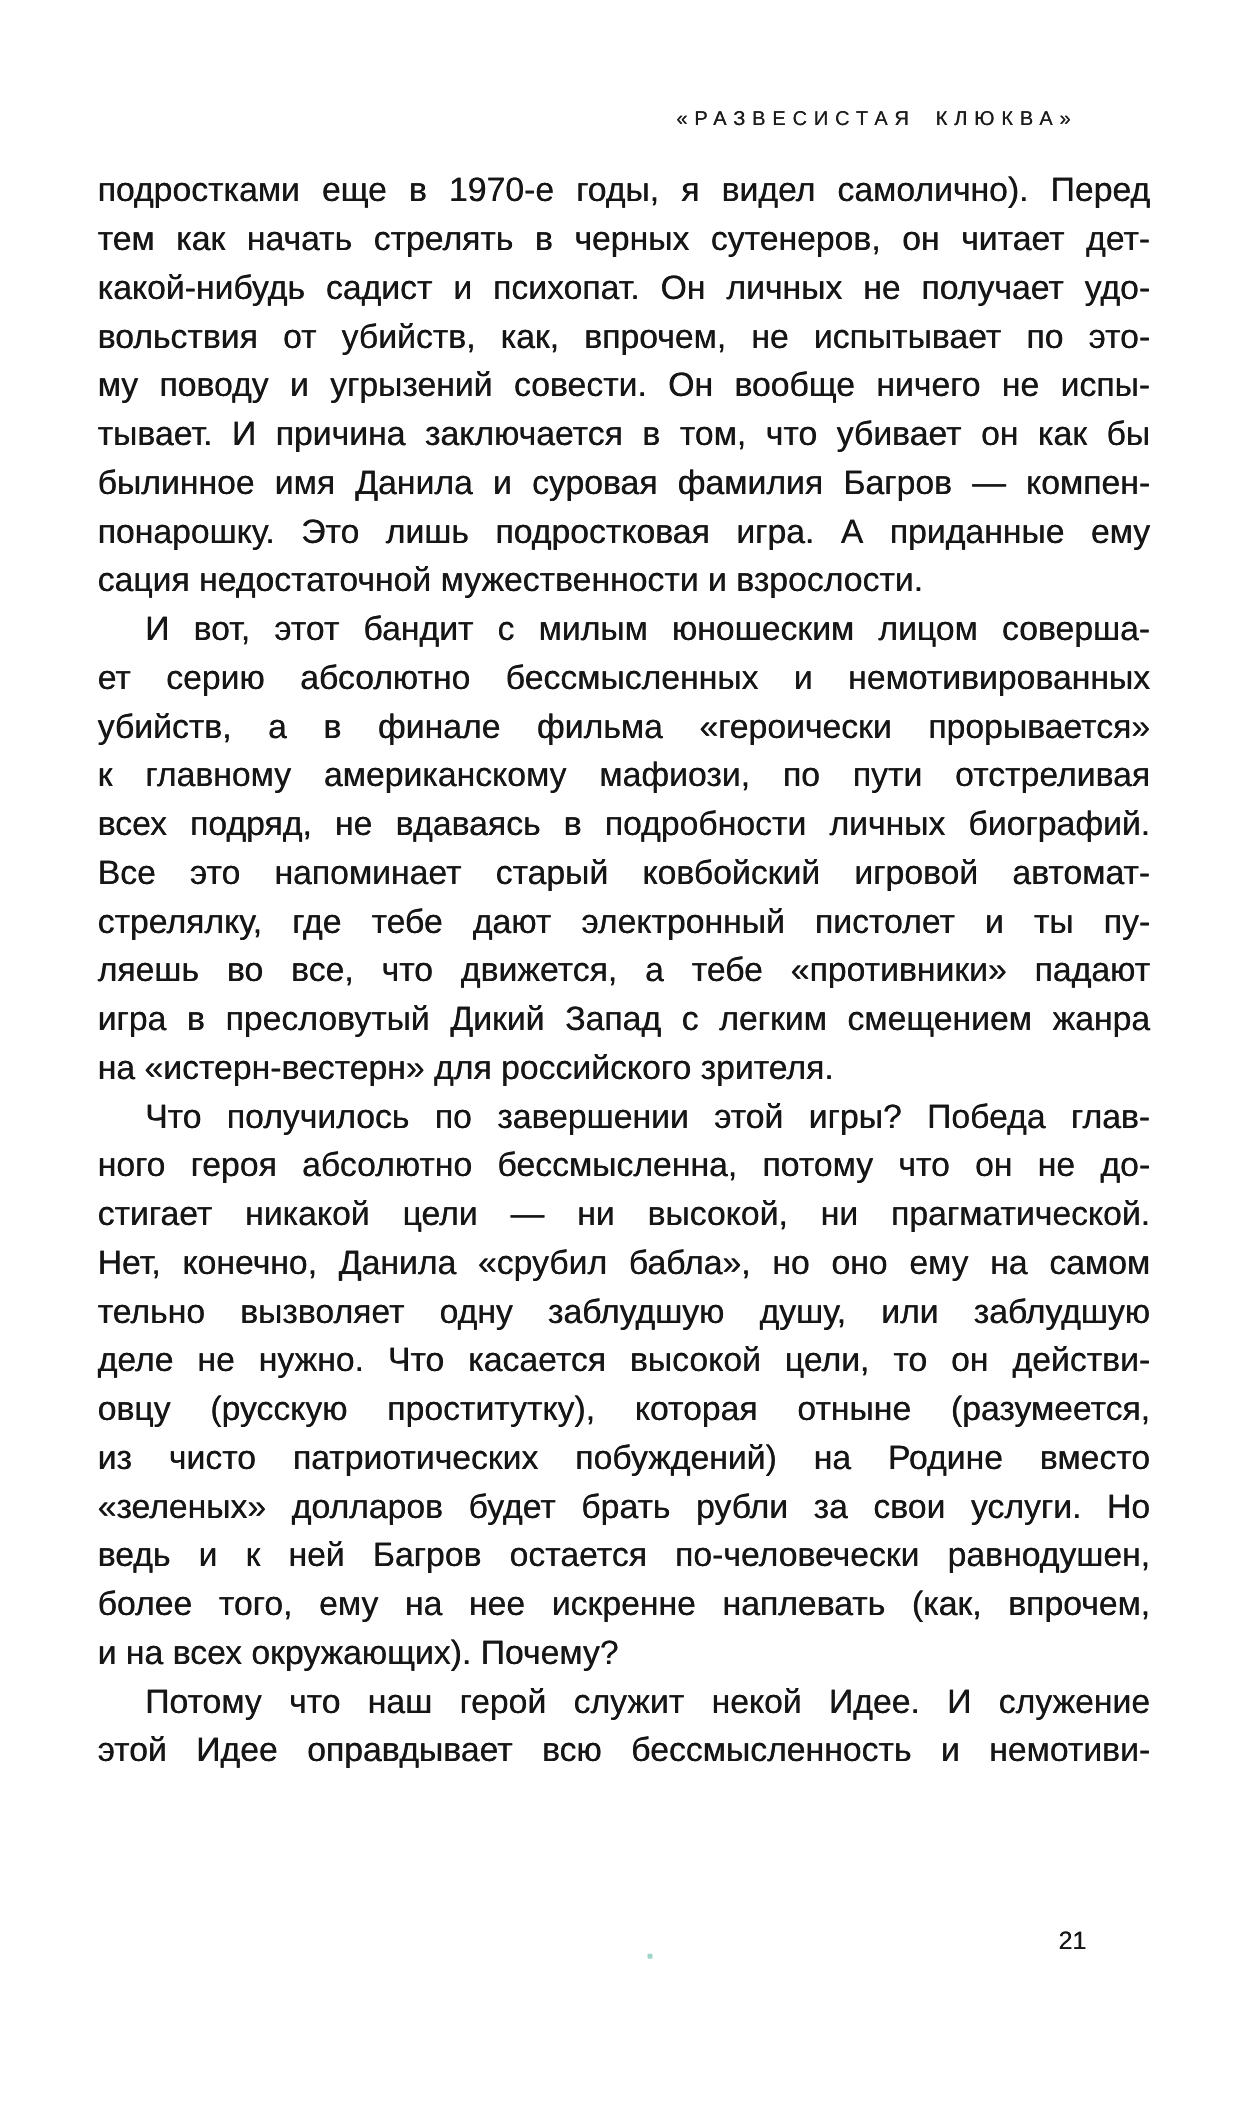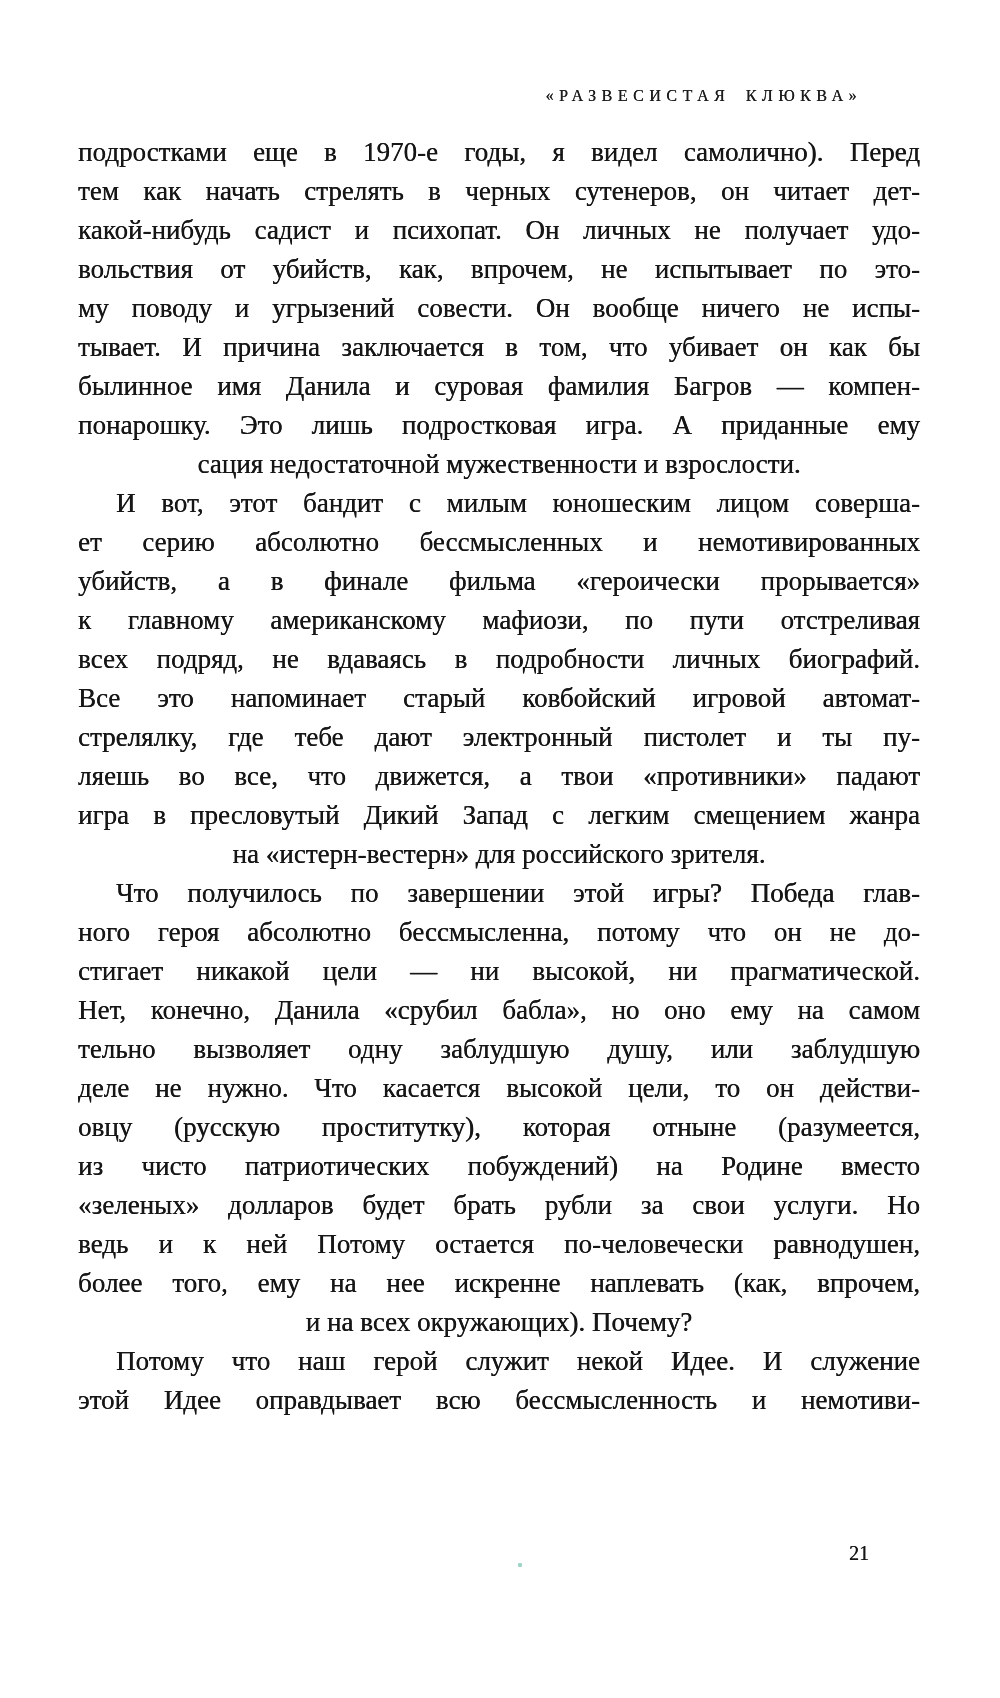--- a/index.html
+++ b/index.html
@@ -7,21 +7,21 @@
     padding: 0;
     background: #e9e9e9;
   }
   .page {
     position: relative;
     width: 1000px;
     height: 1698px;
     margin: 0 auto;
     background: #ffffff;
     overflow: hidden;
-    font-family: Liberation Serif, serif;
+    font-family: Liberation Sans, sans-serif;
     color: var(--ink, #161616);
   }
   .running-head {
     position: absolute;
     top: 87px;
     right: 138px;
     font-size: 16px;
     letter-spacing: 5.5px;
     word-spacing: 6px;
     white-space: nowrap;
@@ -34,21 +34,20 @@
     left: 78px;
     width: 842px;
   }
   .line {
     font-size: 27px;
     line-height: 39px;
     height: 39px;
     white-space: normal;
     overflow: visible;
     text-shadow: 0.3px 0 0 currentColor;
-    text-align: center;
   }
   .line.just {
     text-align: justify;
     text-align-last: justify;
   }
   .line.indent {
     text-indent: 38px;
   }
   .page-number {
     position: absolute;
@@ -85,33 +84,33 @@
       <div class="line just">былинное имя Данила и суровая фамилия Багров — компен-</div>
       <div class="line just">понарошку. Это лишь подростковая игра. А приданные ему</div>
       <div class="line">сация недостаточной мужественности и взрослости.</div>
       <div class="line indent just">И вот, этот бандит с милым юношеским лицом соверша-</div>
       <div class="line just">ет серию абсолютно бессмысленных и немотивированных</div>
       <div class="line just">убийств, а в финале фильма «героически прорывается»</div>
       <div class="line just">к главному американскому мафиози, по пути отстреливая</div>
       <div class="line just">всех подряд, не вдаваясь в подробности личных биографий.</div>
       <div class="line just">Все это напоминает старый ковбойский игровой автомат-</div>
       <div class="line just">стрелялку, где тебе дают электронный пистолет и ты пу-</div>
-      <div class="line just">ляешь во все, что движется, а твои «противники» падают</div>
+      <div class="line just">ляешь во все, что движется, а тебе «противники» падают</div>
       <div class="line just">игра в пресловутый Дикий Запад с легким смещением жанра</div>
       <div class="line">на «истерн-вестерн» для российского зрителя.</div>
       <div class="line indent just">Что получилось по завершении этой игры? Победа глав-</div>
       <div class="line just">ного героя абсолютно бессмысленна, потому что он не до-</div>
       <div class="line just">стигает никакой цели — ни высокой, ни прагматической.</div>
       <div class="line just">Нет, конечно, Данила «срубил бабла», но оно ему на самом</div>
       <div class="line just">тельно вызволяет одну заблудшую душу, или заблудшую</div>
       <div class="line just">деле не нужно. Что касается высокой цели, то он действи-</div>
       <div class="line just">овцу (русскую проститутку), которая отныне (разумеется,</div>
       <div class="line just">из чисто патриотических побуждений) на Родине вместо</div>
       <div class="line just">«зеленых» долларов будет брать рубли за свои услуги. Но</div>
-      <div class="line just">ведь и к ней Потому остается по-человечески равнодушен,</div>
+      <div class="line just">ведь и к ней Багров остается по-человечески равнодушен,</div>
       <div class="line just">более того, ему на нее искренне наплевать (как, впрочем,</div>
       <div class="line">и на всех окружающих). Почему?</div>
       <div class="line indent just">Потому что наш герой служит некой Идее. И служение</div>
       <div class="line just">этой Идее оправдывает всю бессмысленность и немотиви-</div>
     </div>
 
   <div class="scan-speck"></div>
 
   <div class="page-number">21</div>
 </div>

